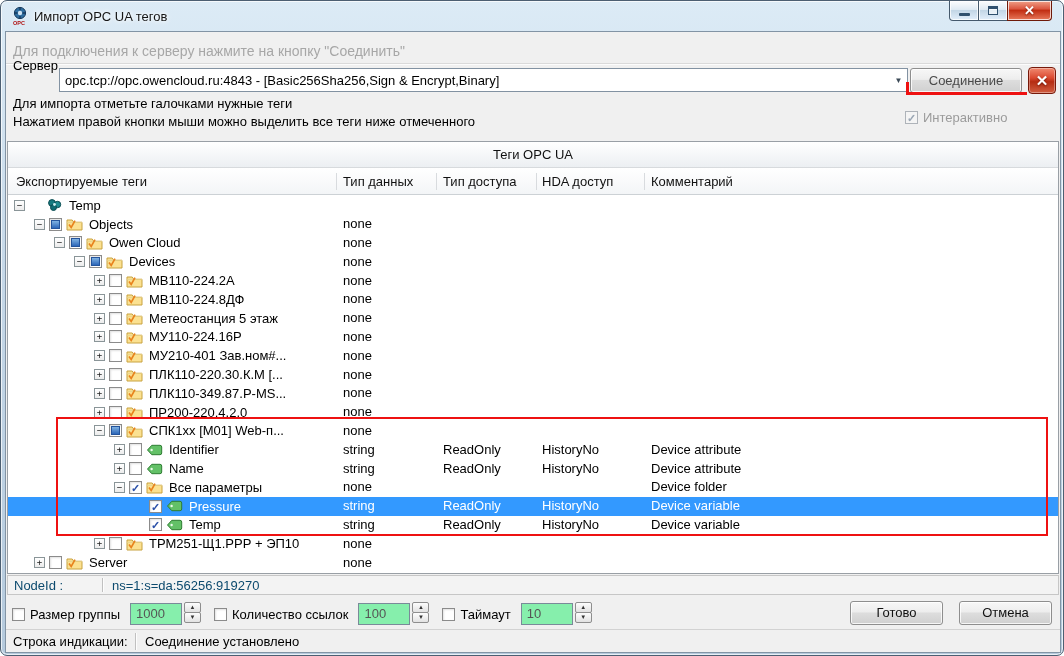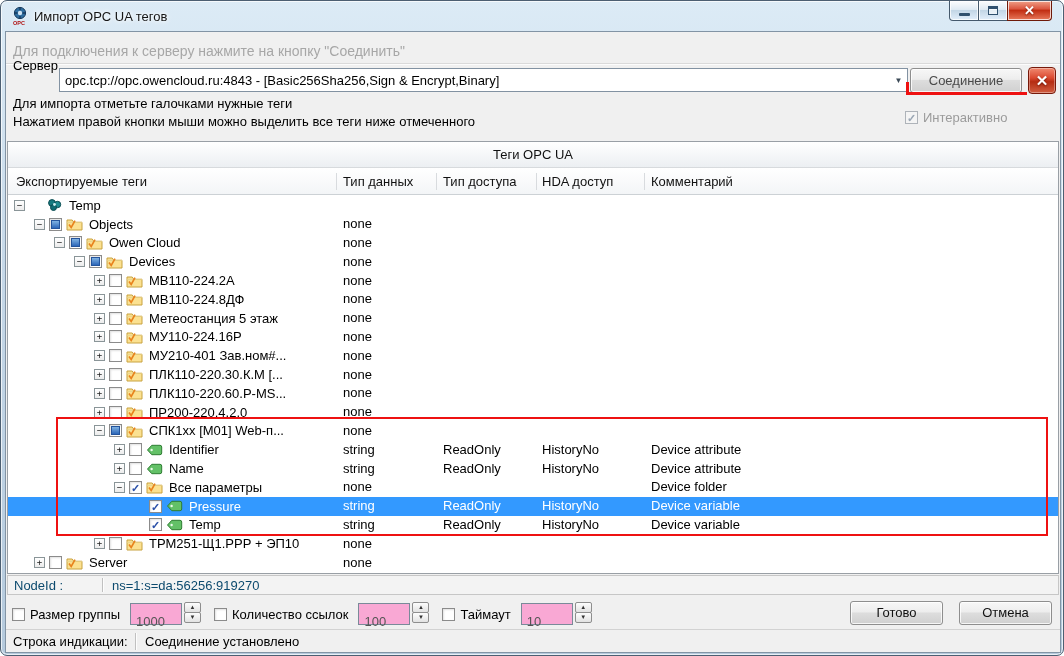--- a/index.html
+++ b/index.html
@@ -129,22 +129,22 @@
   .vsep { position:absolute; top:2px; bottom:2px; width:2px; border-left:1px solid #c0c0c0; border-right:1px solid #fdfdfd; }
   .nodebar .vsep { left:94px; }
   .nodebar .nvalue { position:absolute; left:104px; top:2px; }
 
   
   .opts { position:absolute; left:6px; right:8px; top:567px; height:26px; display:flex; align-items:flex-end; }
   .opt { display:flex; align-items:center; }
   .opt .lbl { font-size:13px; color:#000; margin-left:5px; }
   .spin { display:flex; height:22px; margin-left:10px; }
   .spin .num {
-    width:52px; height:22px; border:1px solid #7a8a99; background:#f9a8d4;
-    font-size:13px; color:#555; padding:10px 0 0 5px;
+    width:52px; height:22px; border:1px solid #7a8a99; background:#86efac;
+    font-size:13px; color:#555; padding:2px 0 0 5px;
   }
   .spin .btns { display:flex; flex-direction:column; margin-left:2px; }
   .spin .sb {
     width:17px; height:11px; border:1px solid #8e8e8e; margin-top:-1px;
     background:linear-gradient(#fdfdfd,#e2e2e2); font-size:6px; line-height:9px;
     text-align:center; color:#333; border-radius:2px;
   }
   .gap { width:13px; } .spacer { flex:1; }
   .btn-done, .btn-cancel { width:93px; height:24px; line-height:22px; color:#111; }
   .btn-cancel { margin-left:16px; }
@@ -413,21 +413,21 @@
       <span class="indent" style="width: 80px;"></span>
       <span class="exp">+</span>
       <span class="cbx unchecked"></span>
 
       <svg class="ticon icon-folder show" viewBox="0 0 17 14">
         <path d="M1 3 h5.2 l1.6 2.3 H16 V13 H1 Z" fill="#fbe191" stroke="#c8a23e"></path>
         <path d="M1 5.3 H16" stroke="#e8d28a" stroke-width="1"></path>
         <path d="M3 7.5 l2.2 3 L9 3.6" stroke="#e8831d" stroke-width="1.7" fill="none"></path>
       </svg>
 
-      <span class="tlabel">ПЛК110-220.60.Р-MS...</span>
+      <span class="tlabel">ПЛК110-349.87.Р-MS...</span>
     </div>
     <span class="c2">none</span>
     <span class="c3"></span>
     <span class="c4"></span>
     <span class="c5"></span>
   </div>
           <div class="trow">
     <div class="c1">
       <span class="indent" style="width: 80px;"></span>
       <span class="exp">+</span>

